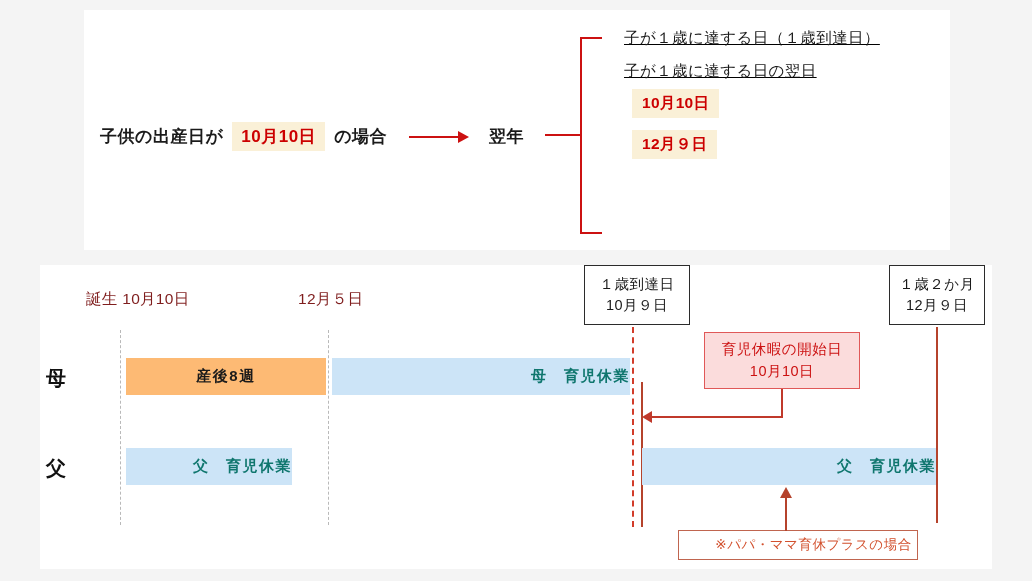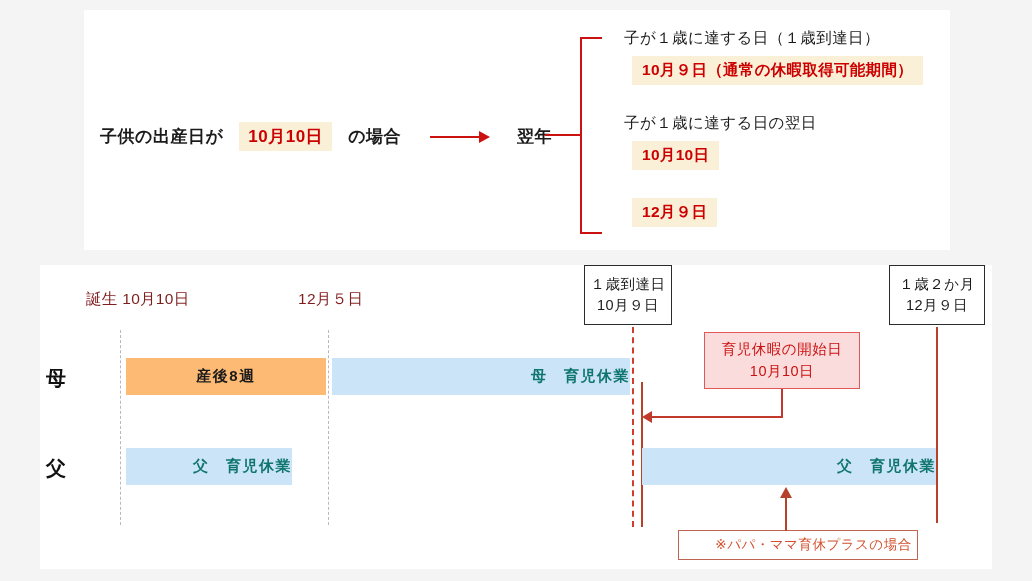--- a/index.html
+++ b/index.html
@@ -12,21 +12,21 @@
   #root { position: relative; width: 1032px; height: 581px; }
 
   
   .panel-top {
     position: absolute; left: 84px; top: 10px;
     width: 866px; height: 240px;
     background: #ffffff;
   }
   .case-line {
     position: absolute; left: 16px; top: 112px;
-    display: flex; align-items: center; gap: 9px;
+    display: flex; align-items: center; gap: 2px;
     font-size: 17px; font-weight: bold; color: #1a1a1a;
     letter-spacing: .5px; white-space: nowrap;
   }
   .hl-date {
     background: #faf0d7; color: #cc0000; font-weight: bold;
     padding: 3px 9px; margin: 0 7px;
   }
   .arrow-right {
     position: relative; display: inline-block;
     width: 58px; height: 2px; background: #cc1111;
@@ -46,21 +46,21 @@
     width: 36px; height: 2px; background: #cc1111;
   }
   .bracket {
     position: absolute; left: 496px; top: 27px;
     width: 22px; height: 197px;
     border-left: 2px solid #cc1111;
     border-top: 2px solid #cc1111;
     border-bottom: 2px solid #cc1111;
   }
   .branches { position: absolute; left: 540px; top: 18px; width: 320px; }
-  .branch { margin-bottom: 28px; }
+  .branch { margin-bottom: 12px; text-decoration: underline; }
   .branch-title {
     font-size: 15.5px; color: #1a1a1a; letter-spacing: .4px;
     white-space: nowrap; margin-bottom: 7px;
   }
   .branch-val {
     display: inline-block; background: #faf0d7; color: #cc0000;
     font-weight: bold; font-size: 15.5px; padding: 4px 10px;
     letter-spacing: .3px; white-space: nowrap;
   }
   .b0 .branch-val { margin-left: 8px; }
@@ -161,21 +161,20 @@
       <span class="arrow-right"></span>
       <span class="yokunen">翌年</span>
     </div>
 
     <div class="bracket-stub"></div>
     <div class="bracket"></div>
 
     <div class="branches">
       <div class="branch b0">
         <div class="branch-title">子が１歳に達する日（１歳到達日）</div>
-        <div class="branch-val">10月９日（通常の休暇取得可能期間）</div>
       </div>
       <div class="branch b1">
         <div class="branch-title">子が１歳に達する日の翌日</div>
         <div class="branch-val">10月10日</div>
       </div>
       <div class="branch b2">
         <div class="branch-val">12月９日</div>
       </div>
     </div>
   </div>
@@ -201,21 +200,21 @@
       <span>母　育児休業</span>
     </div>
 
     <div class="bar bar-blue" style="left:86px; top:183px; width:166px; height:37px;">
       <span>父　育児休業</span>
     </div>
     <div class="bar bar-blue" style="left:602px; top:183px; width:294px; height:37px;">
       <span>父　育児休業</span>
     </div>
 
-    <div class="date-box" style="left:544px; top:0px; width:88px; height:60px;">
+    <div class="date-box" style="left:544px; top:0px; width:106px; height:60px;">
       <span>１歳到達日</span>
       <span>10月９日</span>
     </div>
     <div class="date-box" style="left:849px; top:0px; width:96px; height:60px;">
       <span>１歳２か月</span>
       <span>12月９日</span>
     </div>
 
     <div class="callout" style="left:664px; top:67px; width:156px; height:57px;">
       <span>育児休暇の開始日</span>

